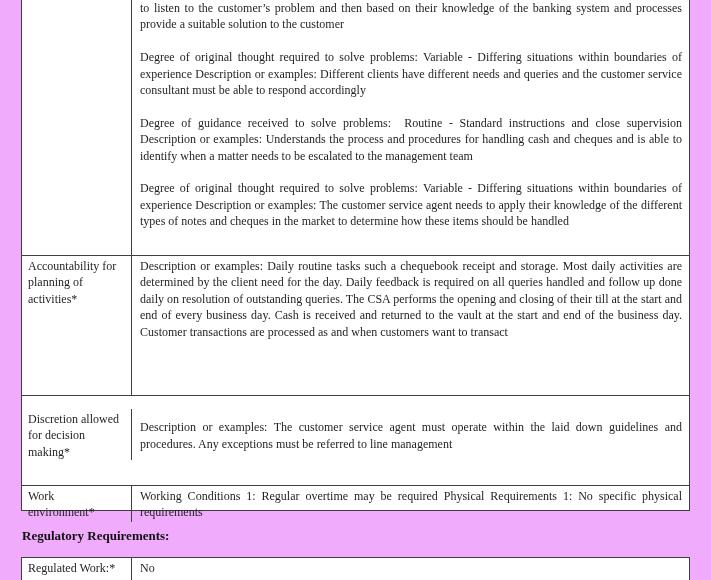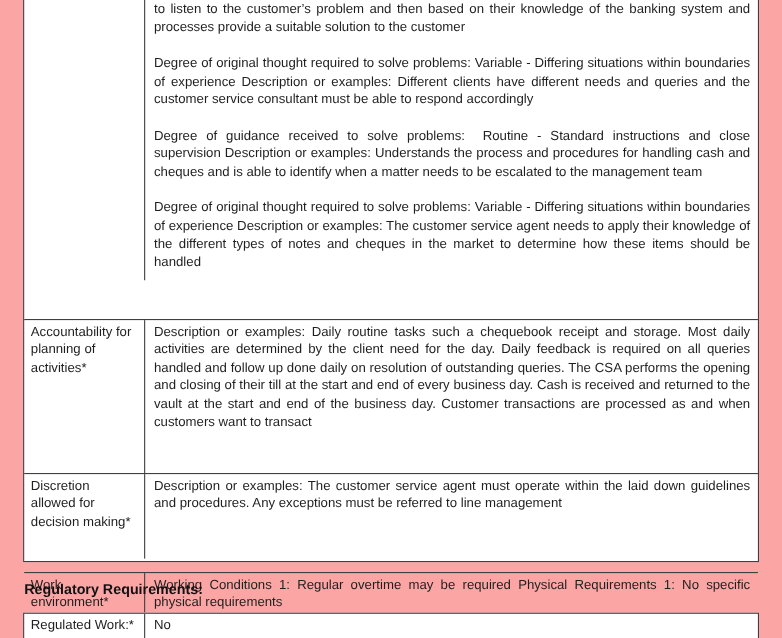--- a/index.html
+++ b/index.html
@@ -5,45 +5,46 @@
   html, body { margin: 0; padding: 0; }
   body {
     width: 711px; height: 580px;
     background: #ffffff;
     overflow: hidden;
     font-family: "Liberation Sans", sans-serif;
   }
   .page {
     position: relative;
     width: 711px; height: 580px;
-    background: #fca5a5;
+    background: #f0abfc;
     overflow: hidden;
     color: #1f1f1f;
     font-size: 12px;
     line-height: 16.4px;
+    font-family: Liberation Serif, serif;
   }
   .tbl {
     position: absolute;
     left: 21px;
     width: 669px;
     border: 1px solid #3f3f3f;
     box-sizing: border-box;
     background: #ffffff;
   }
   .tbl1 { top: -3px; height: 514px; }
   .tbl2 { top: 557px; height: 40px; }
   .row {
     display: flex;
     overflow: hidden;
     box-sizing: border-box;
   }
   .row + .row { border-top: 1px solid #3f3f3f; }
   .h-r0 { height: 257px; }
-  .h-r1 { height: 140px; margin-top: 35px; }
-  .h-r2 { height: 78px; }
+  .h-r1 { height: 140px; }
+  .h-r2 { height: 78px; align-items: center; }
   .h-r3 { height: 37px; margin-top: 12px; }
   .h-reg { height: 39px; }
   .col1 {
     flex: 0 0 110px;
     width: 110px;
     border-right: 1px solid #3f3f3f;
     padding: 2px 8px 0 6px;
     box-sizing: border-box;
     text-align: left;
   }

